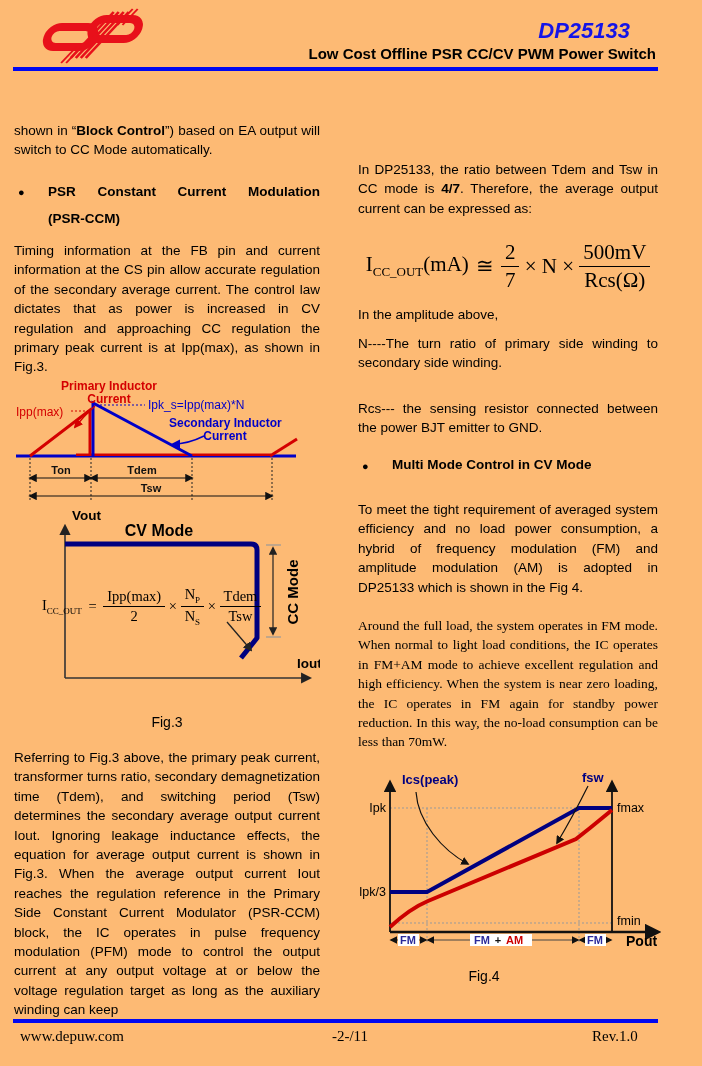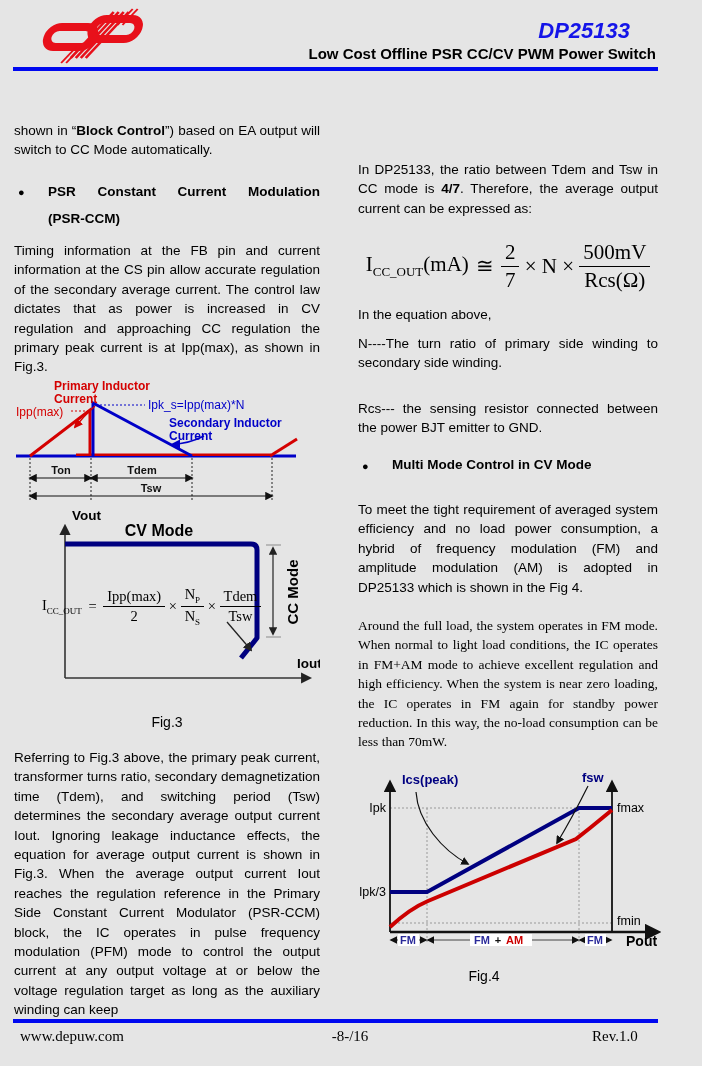--- a/index.html
+++ b/index.html
@@ -1,16 +1,16 @@
 <!DOCTYPE html>
 <html><head>
 <meta charset="utf-8">
 <style>
   html,body{margin:0;padding:0;background:#888;}
-  #page{position:relative;width:702px;height:1066px;background:#e5e5e5;margin:0 auto;
+  #page{position:relative;width:702px;height:1066px;background:#fdba74;margin:0 auto;
         font-family:"Liberation Sans",sans-serif;color:#000;overflow:hidden;}
   .abs{position:absolute;}
   
   #brand{position:absolute;top:18px;left:430px;width:200px;text-align:right;
          font-size:22px;font-weight:bold;font-style:italic;color:#1414e8;letter-spacing:0px;}
   #subtitle{position:absolute;top:45px;right:46px;font-size:15px;font-weight:bold;color:#000;}
   .rule{position:absolute;left:13px;width:645px;height:4px;background:#0008f0;}
   
   .par{position:absolute;font-size:13.5px;line-height:19.4px;text-align:justify;}
   .parL{left:14px;width:306px;}
@@ -23,21 +23,21 @@
   .eq{font-family:"Liberation Serif",serif;color:#000;white-space:nowrap;}
   .eq .piece{display:inline-block;vertical-align:middle;}
   .frac{display:inline-block;vertical-align:middle;text-align:center;}
   .frac .num{display:block;border-bottom:1.2px solid #000;padding:0 4px 1px;}
   .frac .den{display:block;padding:1px 4px 0;}
   sub{font-size:0.62em;}
   .caption{position:absolute;font-size:14px;text-align:center;}
   
   .figwrap{position:absolute;}
   .figwrap svg{position:absolute;left:0;top:0;}
-  .flabel{position:absolute;font-size:12px;line-height:13px;white-space:nowrap;}
+  .flabel{position:absolute;font-size:12px;line-height:13px;text-align:center;white-space:nowrap;}
   .red{color:#d40000;} .blue{color:#0000c8;} .bold{font-weight:bold;}
   
   .foot{position:absolute;top:1028px;font-family:"Liberation Serif",serif;font-size:15px;color:#000;}
 </style>
 </head>
 <body>
 
 <div id="page">
 
   <div class="abs" style="left:35px;top:8px;width:112px;height:56px;">
@@ -182,21 +182,21 @@
   <div class="eq parR" style="position:absolute;top:240px;font-size:21px;text-align:center;">
     <span class="piece"><span>I</span><sub>CC_OUT</sub><span>(mA)</span></span>
     <span class="piece" style="padding:0 2px;">≅</span>
     <span class="frac"><span class="num">2</span><span class="den">7</span></span>
     <span class="piece">×</span>
     <span class="piece">N</span>
     <span class="piece">×</span>
     <span class="frac"><span class="num">500mV</span><span class="den">Rcs(Ω)</span></span>
   </div>
 
-  <div class="par parR" style="top:305px;">In the equation above,</div>
+  <div class="par parR" style="top:305px;">In the amplitude above,</div>
   <div class="par parR" style="top:334px;">N----The turn ratio of primary side winding to secondary side winding.</div>
   <div class="par parR" style="top:399px;">Rcs--- the sensing resistor connected between the power BJT emitter to GND.</div>
 
   <div class="bullet-head parR" style="top:455px;line-height:20px;">
     <span class="dot">●</span>
     <span class="bh-text">Multi Mode Control in CV Mode</span>
   </div>
 
   <div class="par parR" style="top:500px;">To meet the tight requirement of averaged system efficiency and no load power consumption, a hybrid of frequency modulation (FM) and amplitude modulation (AM) is adopted in DP25133 which is shown in the Fig 4.</div>
   <div class="par parR" style="top:616px;font-family:Liberation Serif, serif;">Around the full load, the system operates in FM mode. When normal to light load conditions, the IC operates in FM+AM mode to achieve excellent regulation and high efficiency. When the system is near zero loading, the IC operates in FM again for standby power reduction. In this way, the no-load consumption can be less than 70mW.</div>
@@ -250,16 +250,16 @@
         <text x="224" y="12" font-size="13" font-weight="bold" fill="#000080">fsw</text>
         <text x="268" y="176" font-size="14" font-weight="bold">Pout</text>
       </g>
     </svg>
   </div>
 
   <div class="caption" style="left:358px;top:968px;width:252px;">Fig.4</div>
 
   <div class="rule" style="top:1019px;"></div>
   <div class="foot" style="left:20px;">www.depuw.com</div>
-  <div class="foot" style="left:300px;width:100px;text-align:center;">-8-/16</div>
+  <div class="foot" style="left:300px;width:100px;text-align:center;">-2-/11</div>
   <div class="foot" style="left:592px;">Rev.1.0</div>
 
 </div>
 
 </body></html>

